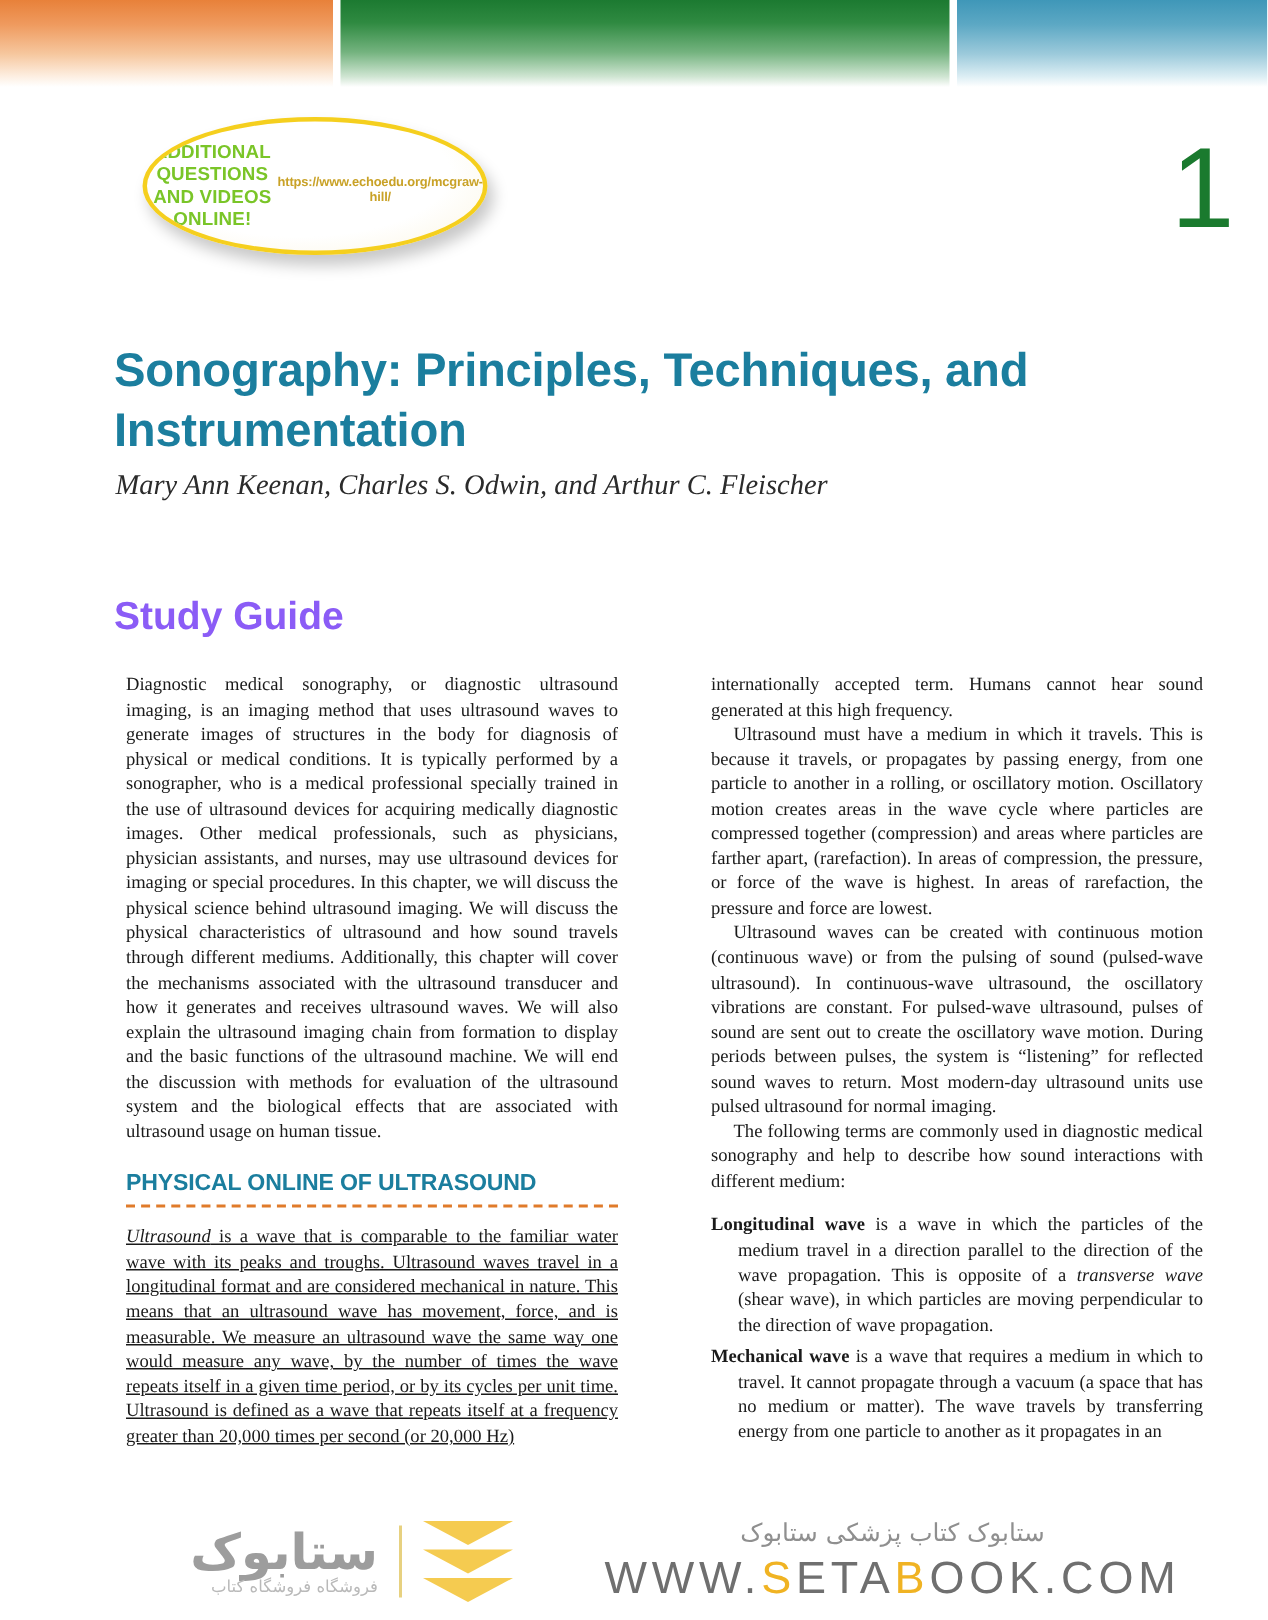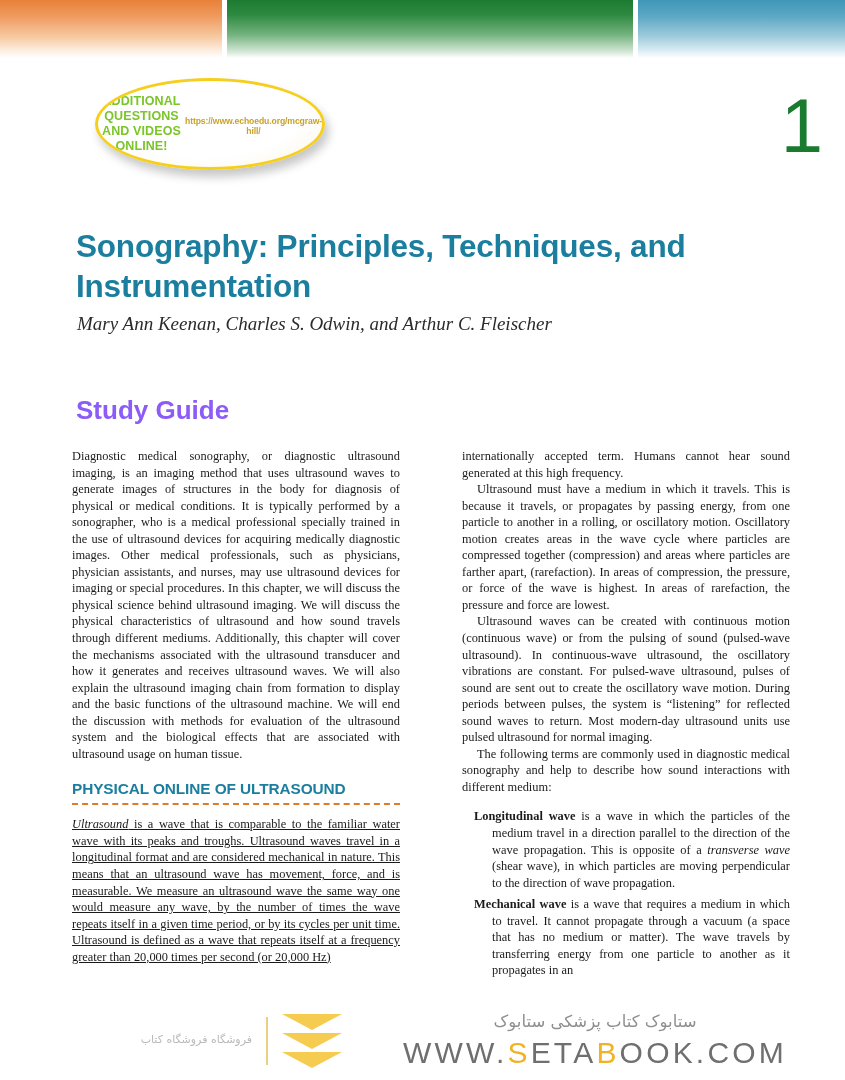--- a/index.html
+++ b/index.html
@@ -127,21 +127,21 @@
     top: 373px;
     font-family: Liberation Sans, sans-serif;
     font-weight: bold;
     font-size: 26px;
     color: #8b5cf6;
   }
 
   
   #body-columns {
     position: absolute;
-    left: 72px;
+    left: 84px;
     top: 448px;
     width: 718px;
     height: 552px;
     display: flex;
     gap: 62px;
   }
   .body-column {
     width: 337px;
   }
   .para {
@@ -163,21 +163,21 @@
     letter-spacing: -0.1px;
     margin: 18px 0 0 0;
     padding-bottom: 5px;
     border-bottom: 2px dashed #e07b2a;
   }
   .after-rule {
     margin-top: 11px;
     text-decoration: underline;
   }
   .def-list {
-    margin: 13px 0 0 12px;
+    margin: 13px 0 0 0;
   }
   .def-item {
     font-family: "Liberation Serif", serif;
     font-size: 12.4px;
     line-height: 16.55px;
     color: #1a1a1a;
     text-align: justify;
     padding-left: 18px;
     text-indent: -18px;
     margin: 0 0 5px 0;
@@ -333,20 +333,21 @@
     </div>
   </div>
 
   <div id="page-bottom-fade"></div>
 </div>
 
 <div id="footer-band">
 
   <div id="footer-logo">
     <div id="footer-logo-word">
+      <div id="footer-logo-main">ستابوک</div>
       <div id="footer-logo-sub">فروشگاه فروشگاه کتاب</div>
     </div>
     <div id="footer-logo-divider"></div>
     <div id="footer-chevrons">
       <div class="chev"></div>
       <div class="chev"></div>
       <div class="chev"></div>
     </div>
   </div>
 

